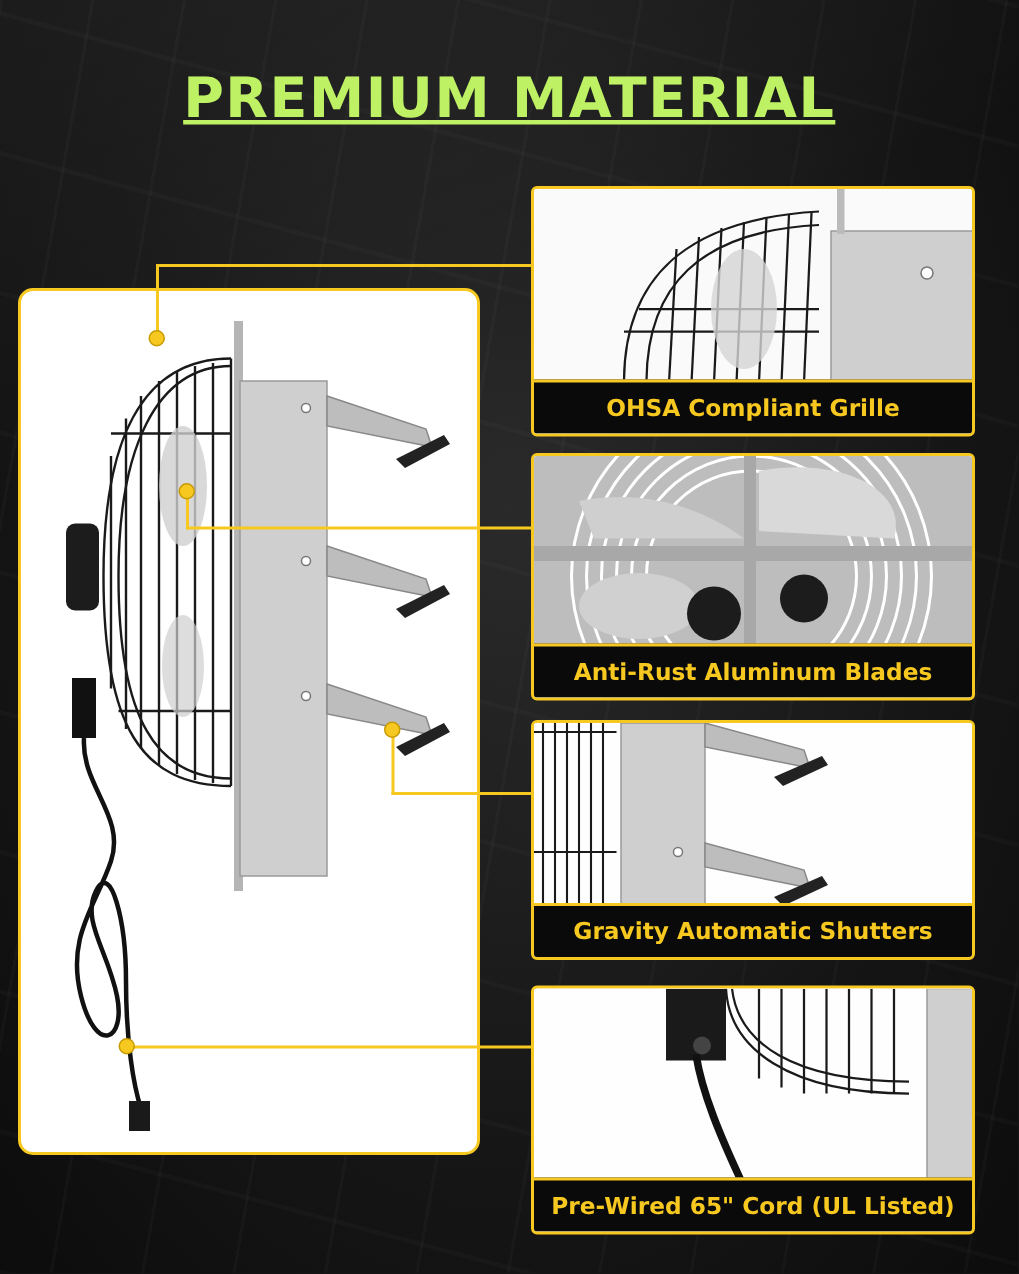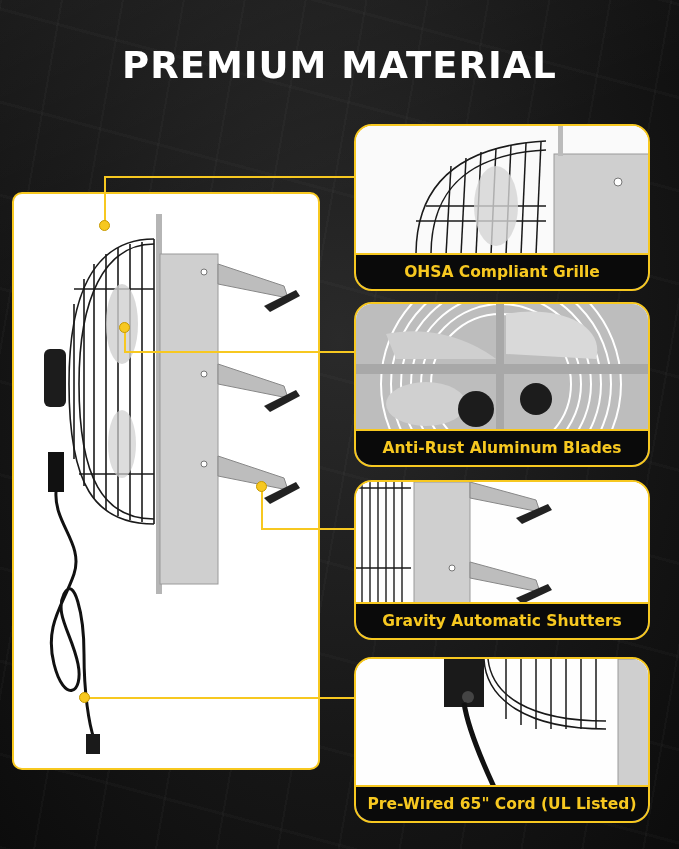--- a/index.html
+++ b/index.html
@@ -17,33 +17,34 @@
       repeating-linear-gradient(15deg, rgba(255,255,255,0.02) 0 3px, rgba(0,0,0,0) 3px 90px),
       radial-gradient(ellipse at 50% 40%, #2a2a2a 0%, #161616 60%, #0c0c0c 100%);
   }
   .title {
     position: absolute; left: 0; right: 0; top: 44px;
     text-align: center;
     font-family: "DejaVu Sans", sans-serif;
     font-weight: bold;
     font-size: 37px;
     letter-spacing: 1px;
-    color: #ffffff;
+    color: #bef264;
+    text-decoration: underline;
   }
   .main-panel {
     position: absolute; left: 12px; top: 192px; width: 308px; height: 578px;
     background: #ffffff;
     border: 2px solid #f7c820;
     border-radius: 10px;
     overflow: hidden;
   }
   .detail {
     position: absolute; left: 354px; width: 296px;
     border: 2px solid #f7c820;
-    border-radius: 18px;
+    border-radius: 4px;
     overflow: hidden;
     background: #ffffff;
   }
   .detail .img {
     position: absolute; left: 0; right: 0; top: 0; bottom: 36px;
     background: #f2f2f2;
     overflow: hidden;
   }
   .detail .label {
     position: absolute; left: 0; right: 0; bottom: 0; height: 36px;

